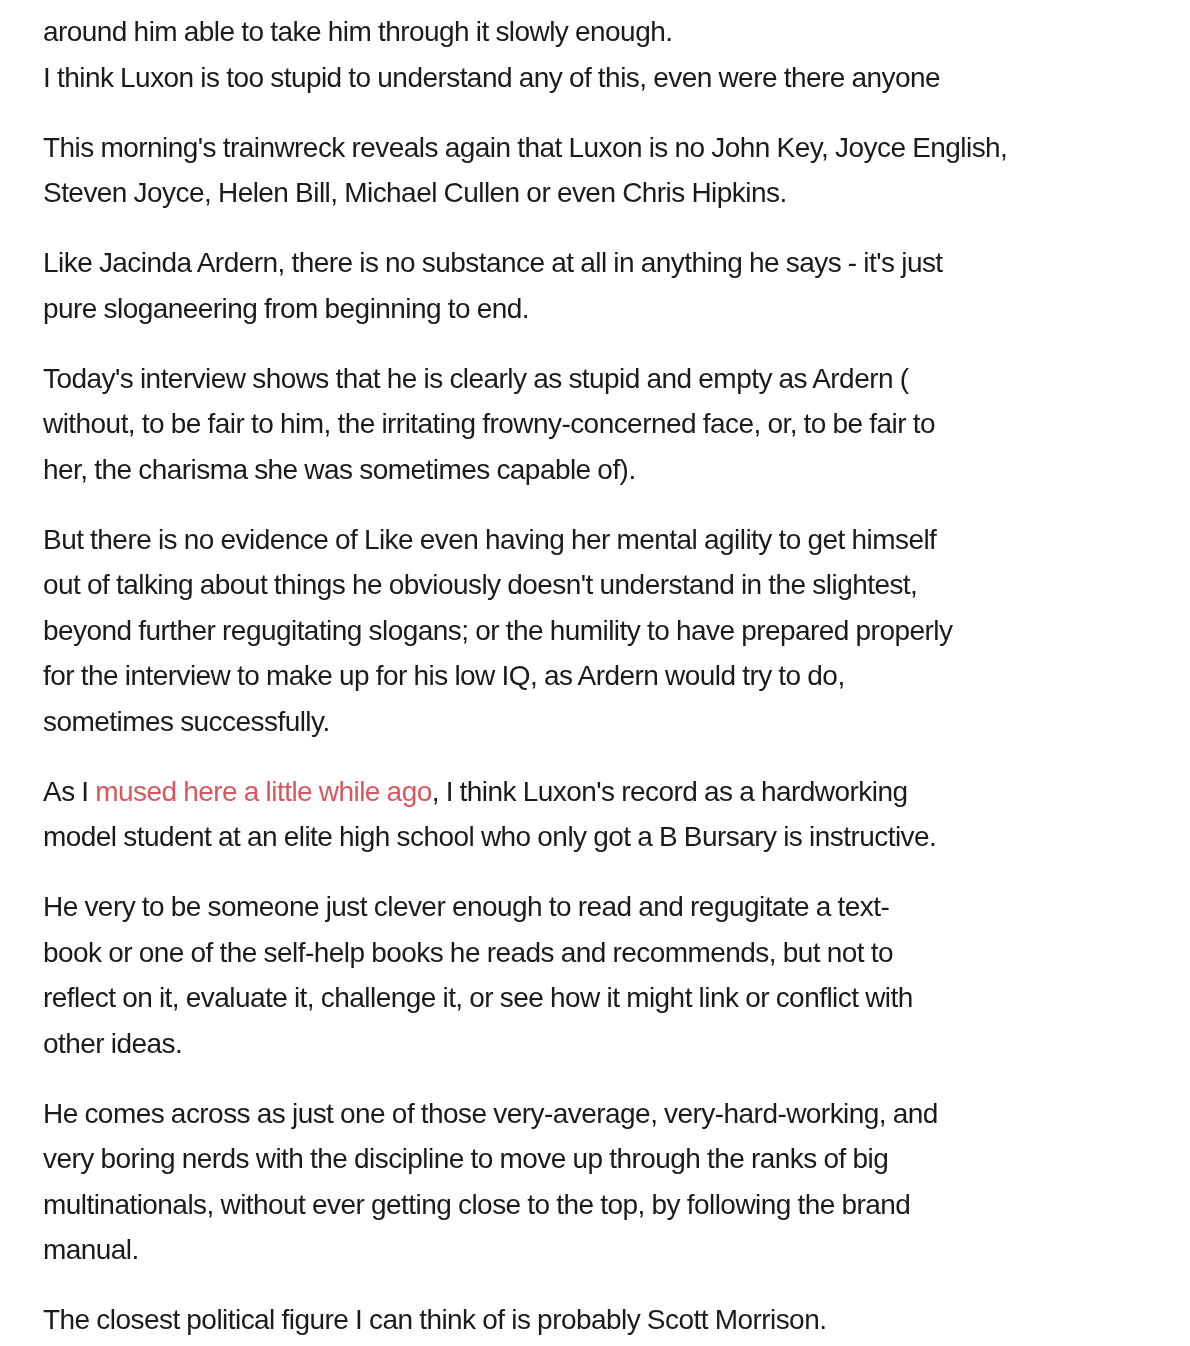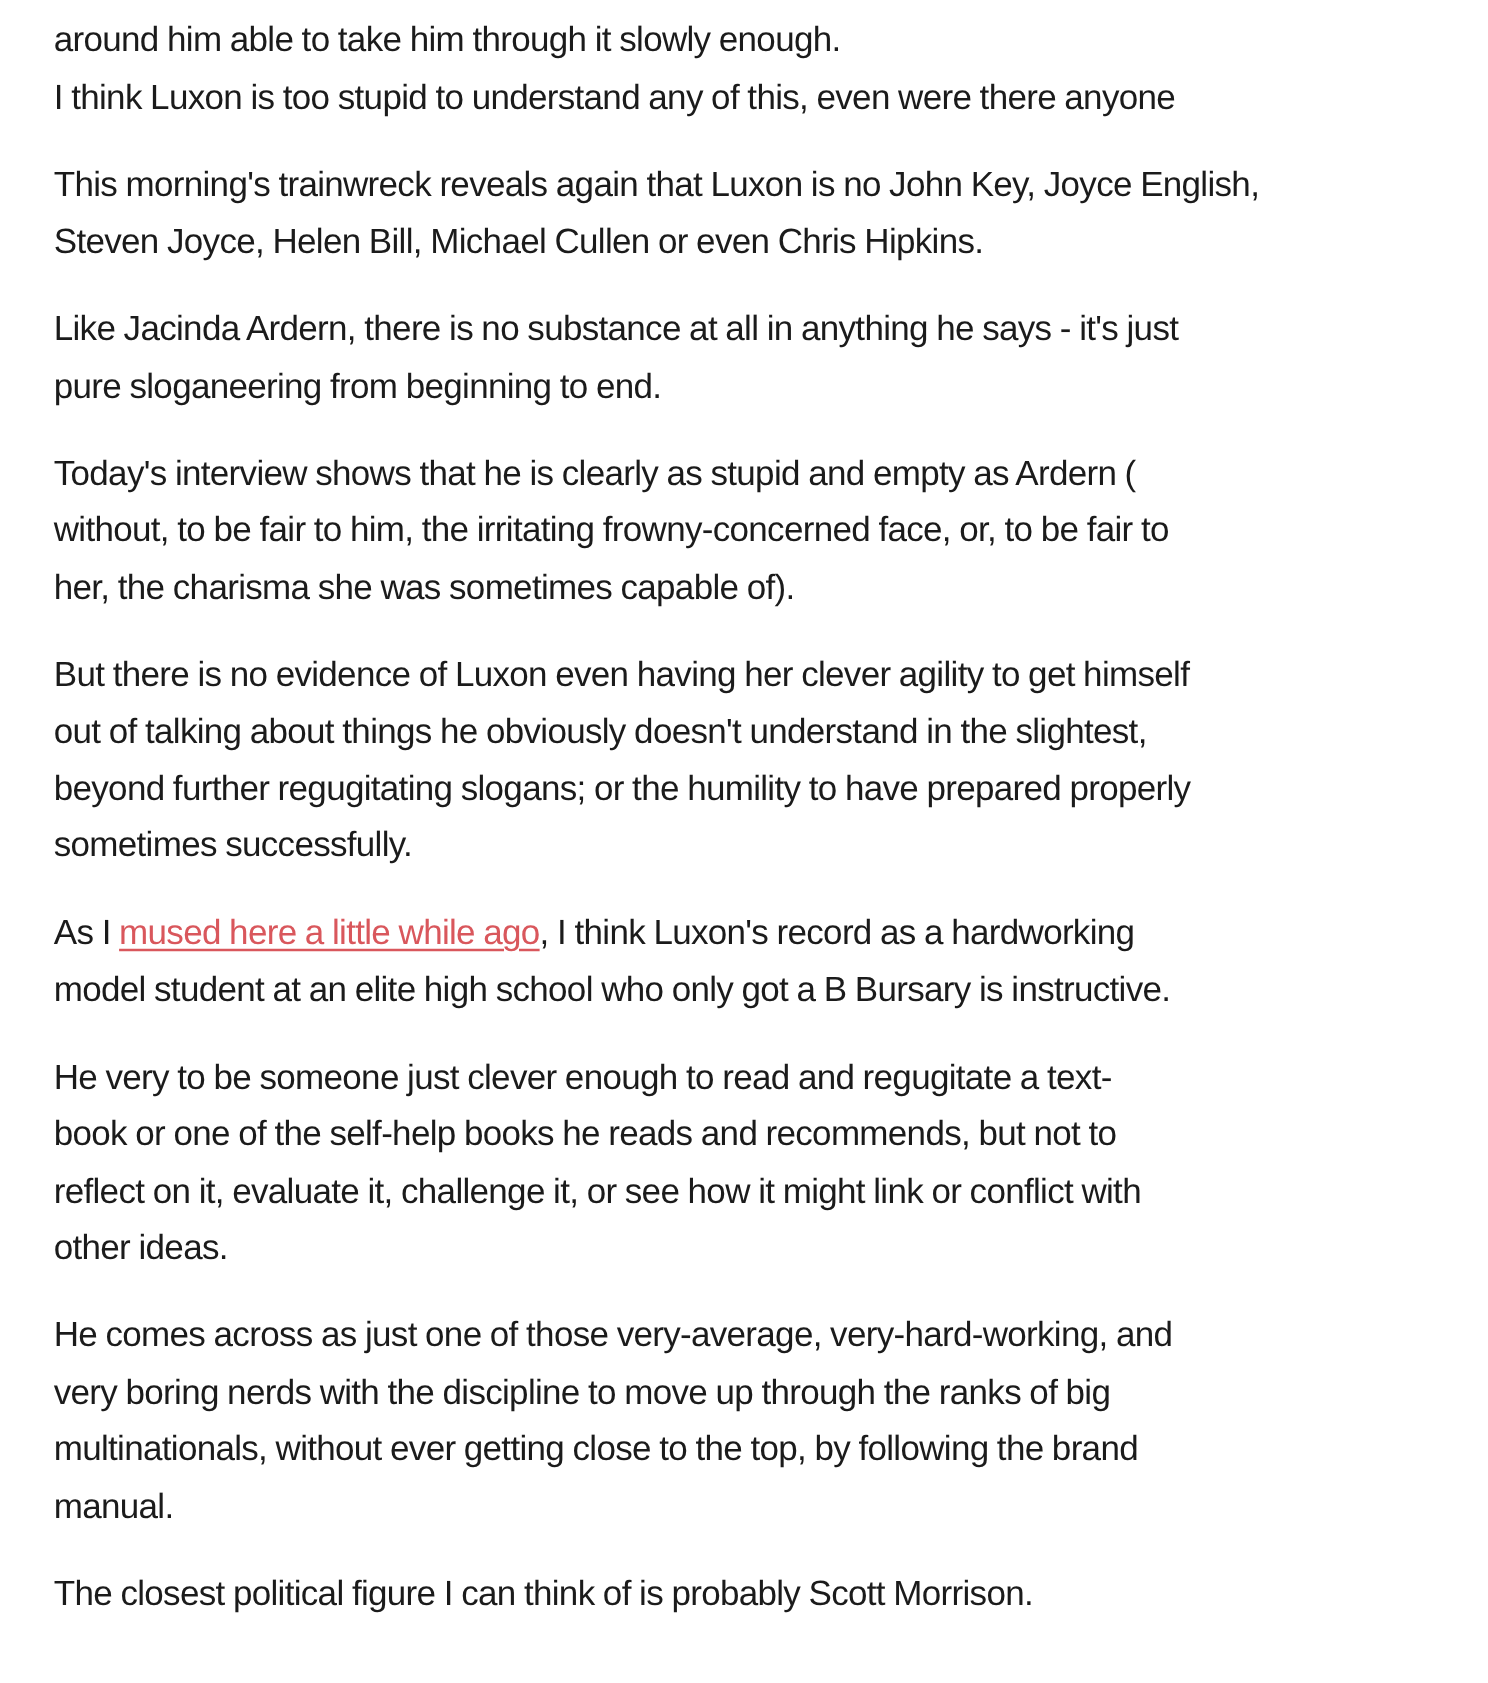--- a/index.html
+++ b/index.html
@@ -27,21 +27,20 @@
       display: block;
       font-size: 28px;
       line-height: 45.5px;
       height: 45.5px;
       white-space: nowrap;
       letter-spacing: -0.55px;
       word-spacing: -0.5px;
     }
     .link {
       color: #d9575c;
-      text-decoration: underline;
       text-decoration-thickness: 2px;
       text-underline-offset: 4px;
       cursor: pointer;
     }
   </style>
 </head>
 <body>
 
 <div class="article">
 
@@ -60,23 +59,24 @@
     <span class="line">pure sloganeering from beginning to end.</span>
   </p>
 
   <p class="para">
     <span class="line">Today's interview shows that he is clearly as stupid and empty as Ardern (</span>
     <span class="line">without, to be fair to him, the irritating frowny-concerned face, or, to be fair to</span>
     <span class="line">her, the charisma she was sometimes capable of).</span>
   </p>
 
   <p class="para">
-    <span class="line">But there is no evidence of Luxon even having her clever agility to get himself</span>
+    <span class="line">But there is no evidence of Like even having her mental agility to get himself</span>
     <span class="line">out of talking about things he obviously doesn't understand in the slightest,</span>
     <span class="line">beyond further regugitating slogans; or the humility to have prepared properly</span>
+    <span class="line">for the interview to make up for his low IQ, as Ardern would try to do,</span>
     <span class="line">sometimes successfully.</span>
   </p>
 
   <p class="para">
     <span class="line"><span>As I </span><a class="link">mused here a little while ago</a><span>, I think Luxon's record as a hardworking</span></span>
     <span class="line">model student at an elite high school who only got a B Bursary is instructive.</span>
   </p>
 
   <p class="para">
     <span class="line">He very to be someone just clever enough to read and regugitate a text-</span>

